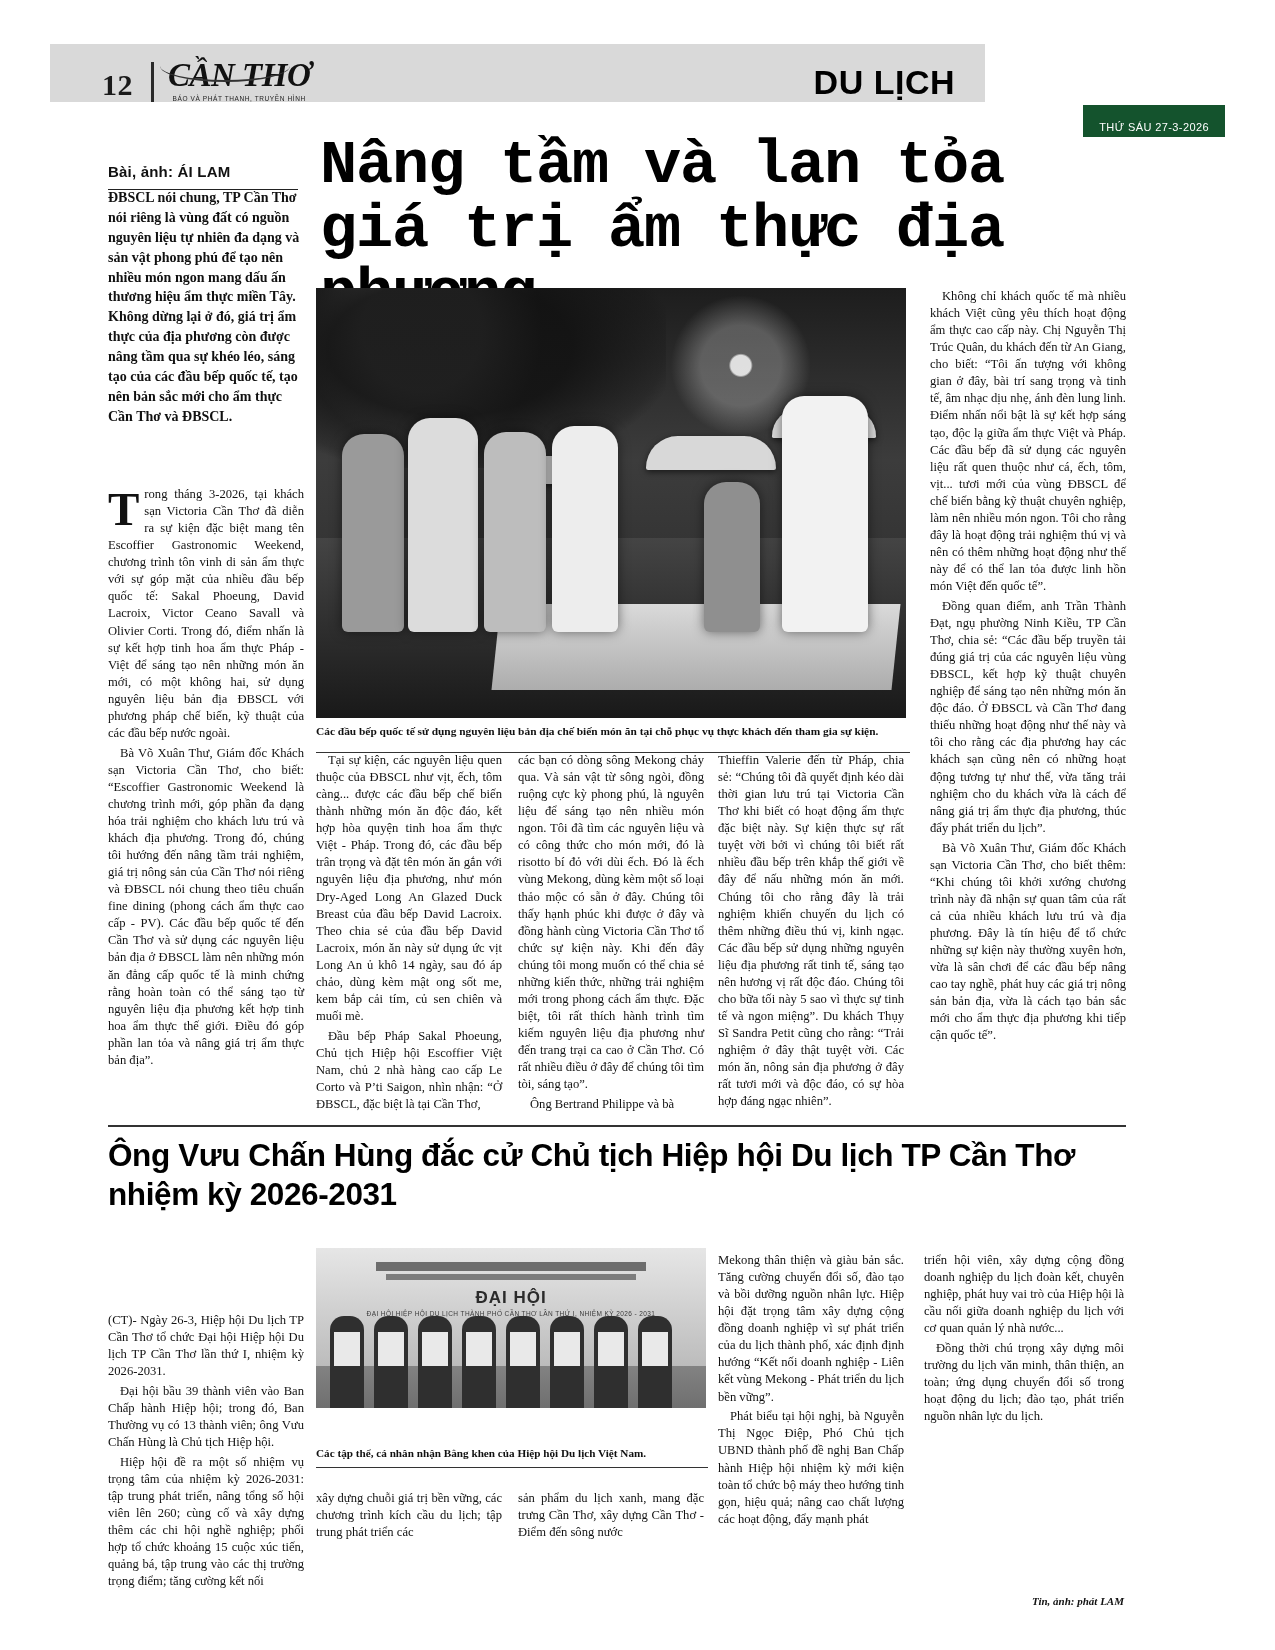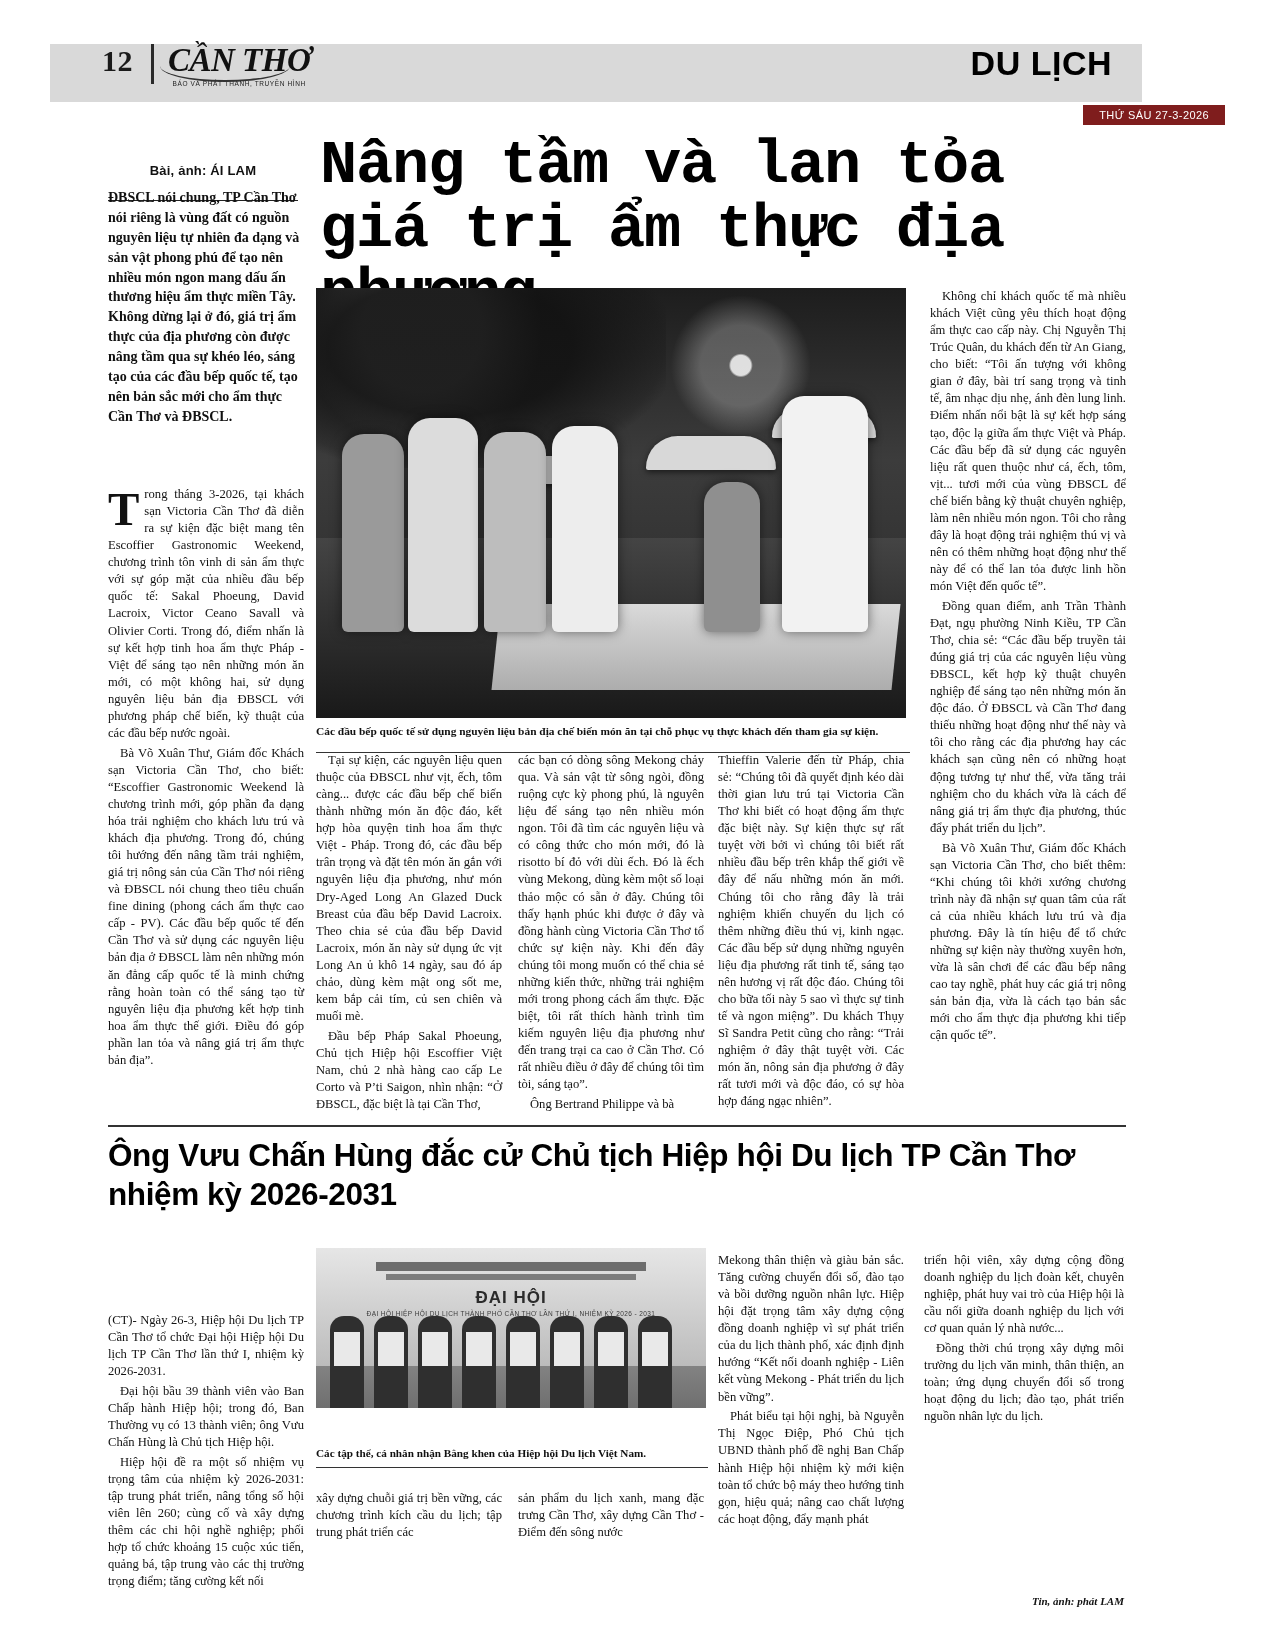--- a/index.html
+++ b/index.html
@@ -11,25 +11,25 @@
     font-family: "Liberation Serif", serif;
     color: #111;
     position: relative;
     overflow: hidden;
   }
 
   
   .masthead {
     position: absolute;
     top: 44px; left: 50px;
-    width: 1092px;
+    width: 935px;
     height: 58px;
     background: #d9d9d9;
     display: flex;
-    align-items: flex-start;
+    align-items: flex-end;
   }
   .page-num {
     font-family: "Liberation Serif", serif;
     font-size: 30px;
     font-weight: bold;
     color: #1a1a1a;
     margin-left: 52px;
     letter-spacing: 0.5px;
   }
   .mast-div {
@@ -70,40 +70,39 @@
     margin-right: 30px;
     font-family: "Liberation Sans", sans-serif;
     font-weight: bold;
     font-size: 34px;
     letter-spacing: 0.5px;
     color: #000;
   }
   .date-tag {
     position: absolute;
     top: 105px; right: 50px;
-    background: #7f1d1d;
+    background: #14532d;
     color: #fff;
     font-family: "Liberation Sans", sans-serif;
     font-size: 11px;
-    padding: 4px 16px 4px 16px;
+    padding: 16px 16px 4px 16px;
     letter-spacing: 0.4px;
   }
 
   
   .byline {
     position: absolute;
     top: 163px; left: 108px;
     width: 190px;
     font-family: "Liberation Sans", sans-serif;
-    font-size: 13px;
+    font-size: 15px;
     font-weight: bold;
     letter-spacing: 0.2px;
     border-bottom: 1.5px solid #222;
-    padding-bottom: 22px;
-    text-align: center;
+    padding-bottom: 9px;
   }
   .lead-box {
     position: absolute;
     top: 188px; left: 108px;
     width: 196px;
     font-family: "Liberation Serif", serif;
     font-weight: bold;
     font-size: 14px;
     line-height: 1.42;
     text-align: left;

